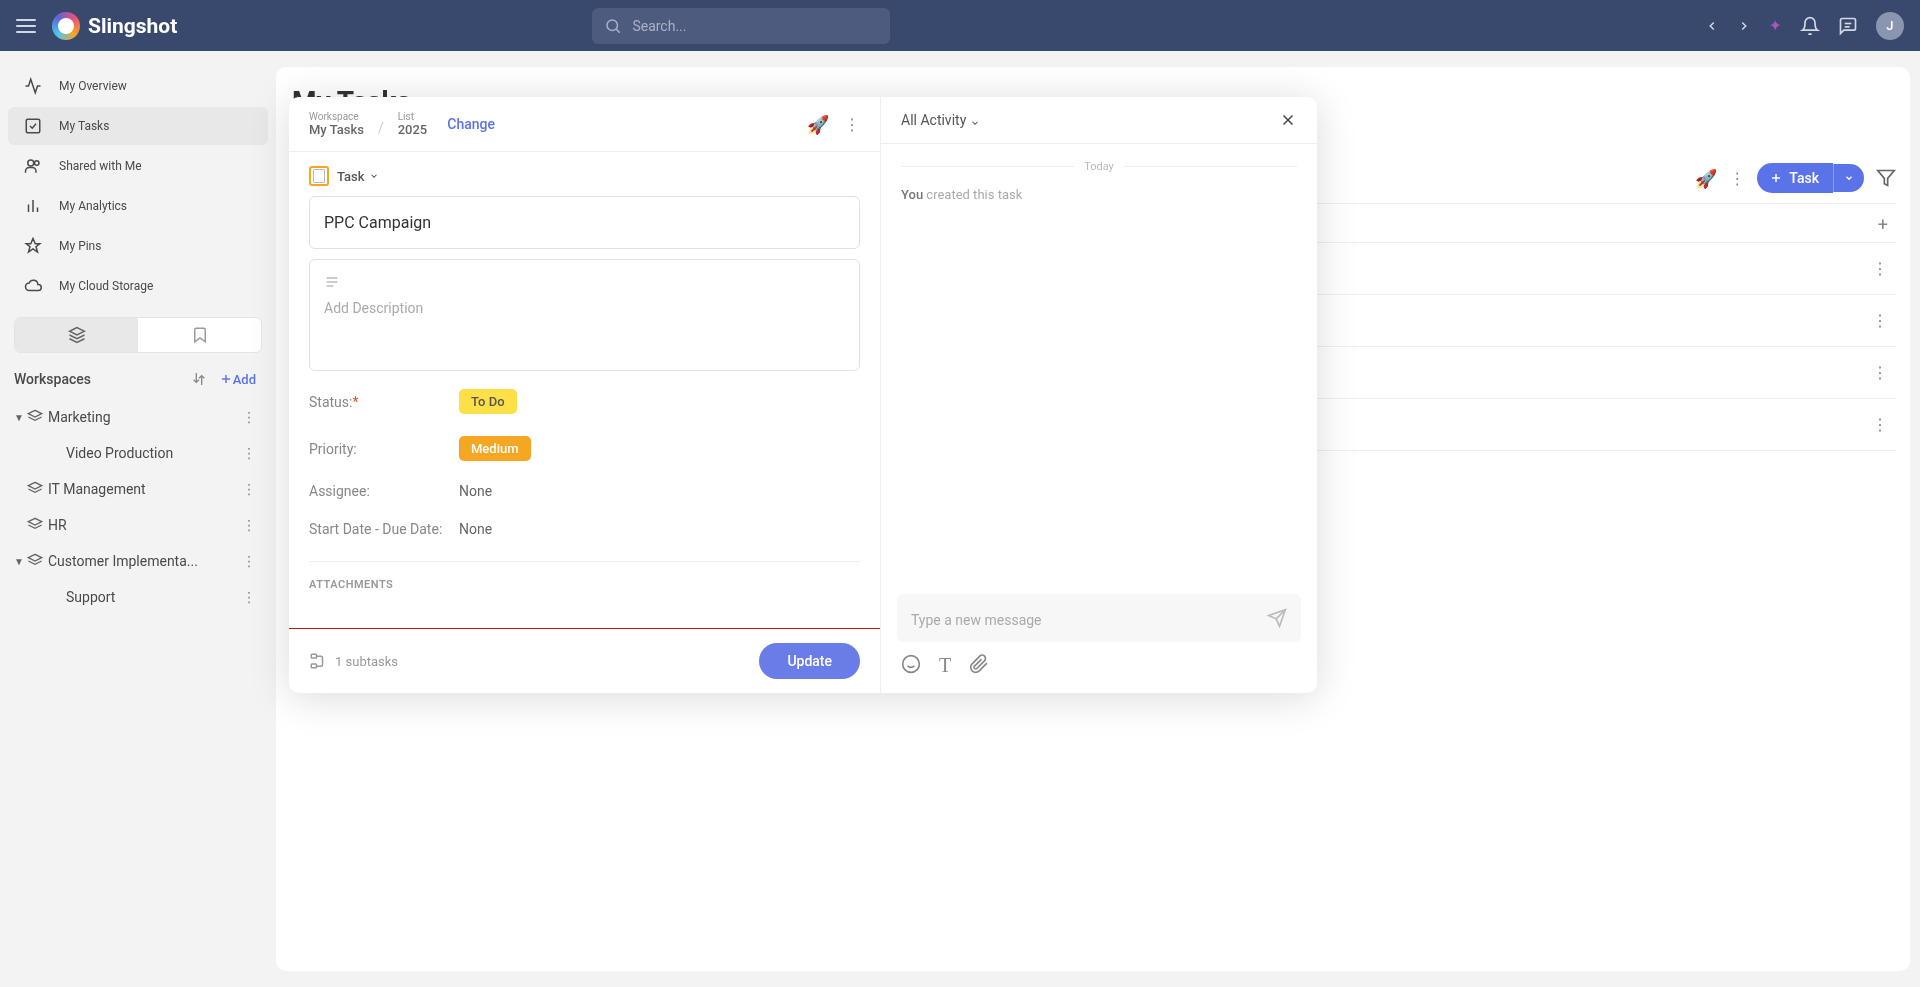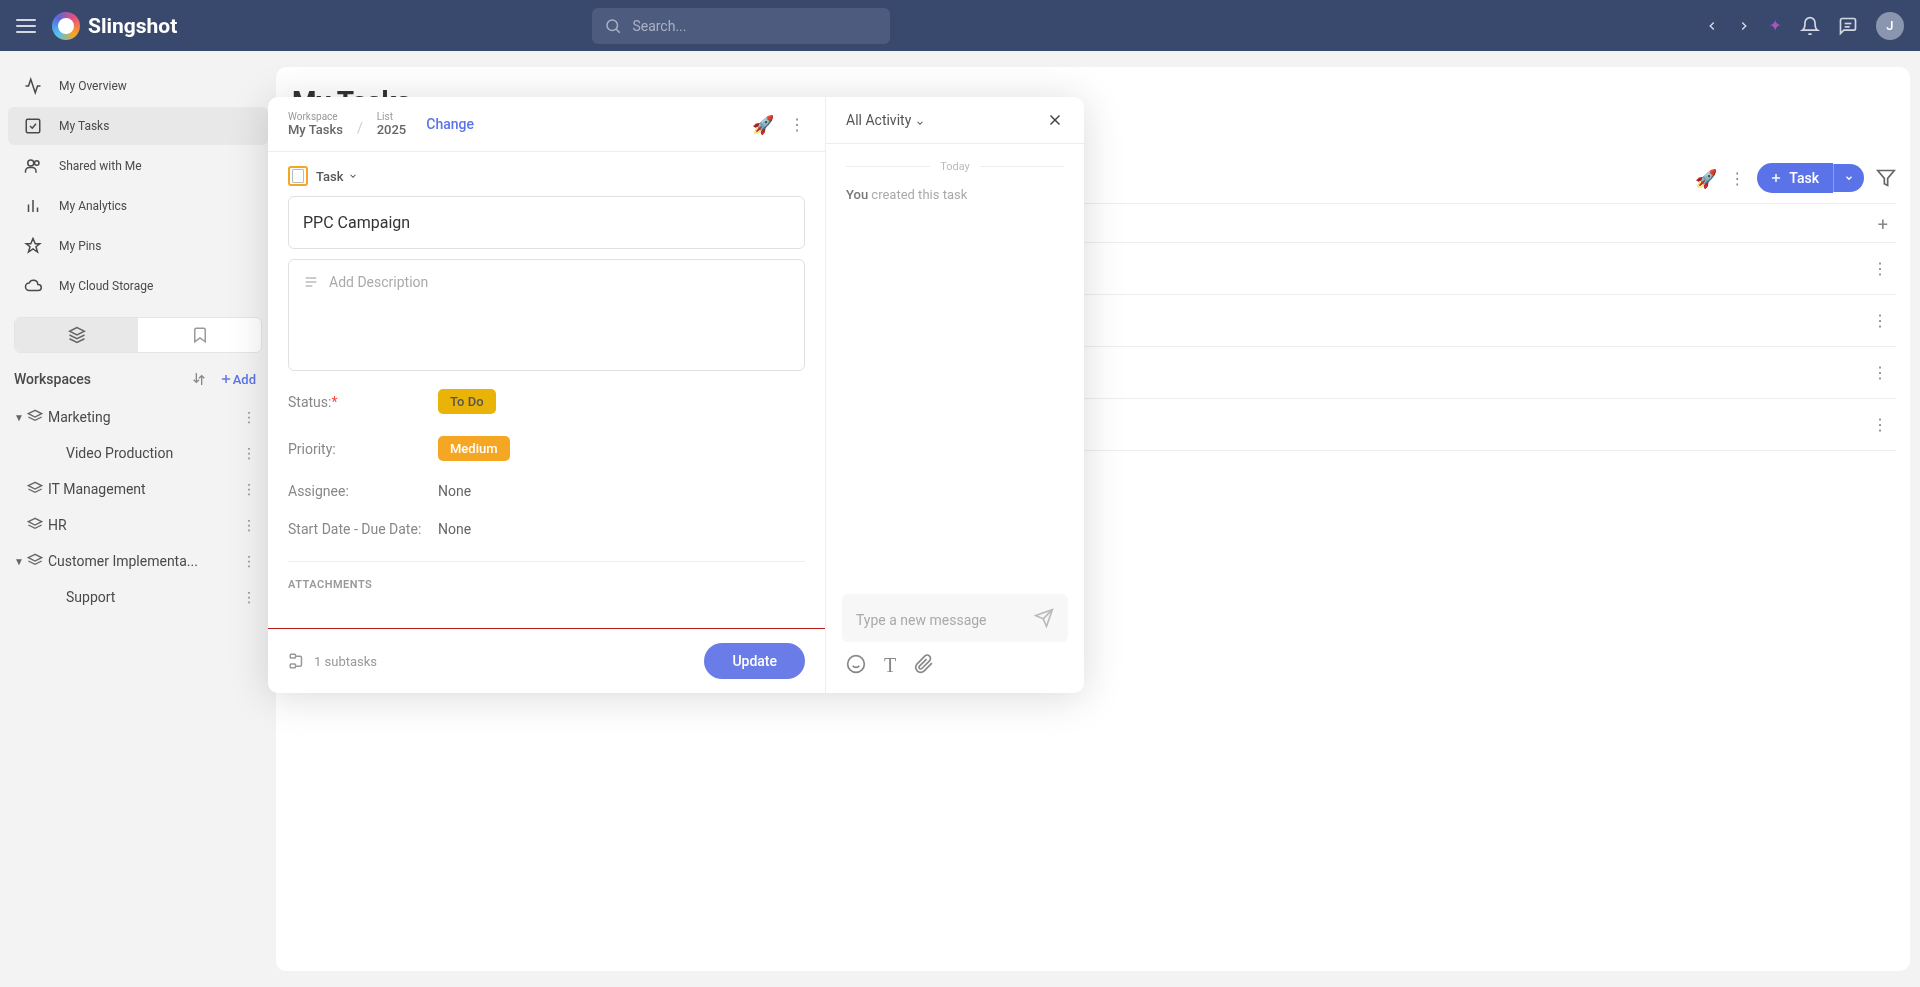--- a/index.html
+++ b/index.html
@@ -53,46 +53,46 @@
 .task-btn { display:flex; align-items:center; }
 .task-btn-main { background:#5b73e8; color:#fff; border-radius: 18px 0 0 18px; padding: 7px 14px 7px 12px; display:flex; align-items:center; gap:6px; font-size:14px; font-weight:500; cursor:pointer; }
 .task-btn-drop { background:#5b73e8; color:#fff; border-radius: 0 18px 18px 0; padding: 9px 10px; display:flex; align-items:center; cursor:pointer; border-left: 1px solid rgba(255,255,255,0.3); }
 .filter-btn { color:#666; cursor:pointer; }
 
 .bg-list { position:absolute; left:14px; right:14px; top: 136px; }
 .bg-list-header { height: 40px; border-top:1px solid #eee; border-bottom:1px solid #eee; position:relative; }
 .bg-list-header .plus { position:absolute; right:8px; top:10px; color:#888; font-size:18px; cursor:pointer;}
 .bg-row { height: 52px; border-bottom:1px solid #eee; position:relative; }
 .bg-row .more { position:absolute; right:8px; top:16px; color:#888; cursor:pointer; }
-.modal { position:fixed; left: 268px; top: 97px; width: 816px; height: 596px; background:#fff; border-radius:10px; box-shadow: 0 4px 40px rgba(0,0,0,0.15); display:flex; overflow:hidden; }
+.modal { position:fixed; left: 289px; top: 97px; width: 1028px; height: 596px; background:#fff; border-radius:10px; box-shadow: 0 4px 40px rgba(0,0,0,0.15); display:flex; overflow:hidden; }
 .modal-left { width: 592px; display:flex; flex-direction:column; border-right:1px solid #eee; }
 .modal-right { flex:1; display:flex; flex-direction:column; }
 
 .ml-header { padding: 14px 20px; display:flex; align-items:center; gap: 20px; }
 .ml-breadcrumb { display:flex; gap: 14px; align-items:flex-end; }
 .ml-bc-col { display:flex; flex-direction:column; }
 .ml-bc-label { font-size:10px; color:#999; }
 .ml-bc-val { font-size:13px; color:#666; font-weight:500; }
 .ml-bc-sep { color:#ccc; font-size:14px; padding-bottom:1px; }
 .ml-change { color:#5b73e8; font-size:14px; cursor:pointer; font-weight:500; }
 .ml-header-right { margin-left:auto; display:flex; align-items:center; gap:14px; }
 
 .ml-body { padding: 0 20px 20px; flex:1; overflow-y:auto; border-top:1px solid #eee; }
 .task-type { display:flex; align-items:center; gap:8px; padding: 14px 0 10px; }
 .task-type-icon { width:20px; height:20px; border:2px solid #f5a623; border-radius:3px; background:#fff; display:flex; align-items:center; justify-content:center; }
 .task-type-icon::after { content:""; width:10px; height:12px; background:#fff; border:1px solid #bbb; border-radius:1px; }
 .task-type-label { font-size:13px; color:#555; font-weight:500; display:flex; align-items:center; gap:4px; cursor:pointer;}
 .title-input { width:100%; border:1px solid #e0e0e0; border-radius:6px; padding: 16px 14px; font-size:16px; color:#333; margin-bottom: 10px; outline:none; }
-.desc-box { width:100%; min-height: 112px; border:1px solid #e0e0e0; border-radius:6px; padding: 14px; display:flex; gap:10px; color:#aaa; font-size:14px; }
+.desc-box { width:100%; min-height: 112px; border:1px solid #e0e0e0; border-radius:6px; padding: 14px; display:flex; gap:10px; color:#aaa; font-size:14px;flex-direction:column; }
 .fields { margin-top: 18px; display:flex; flex-direction:column; gap: 22px; }
 .field-row { display:flex; align-items:center; font-size:14px; }
 .field-label { width: 150px; color:#888; }
 .field-label .req { color:#e74c3c; }
 .badge { padding: 5px 12px; border-radius:5px; font-size:13px; font-weight:500; }
-.badge-grey { background:#eab308; color:#555; }
+.badge-grey { background:#fde047; color:#555; }
 .badge-orange { background:#f5a623; color:#fff; }
 .attach-header { margin-top: 24px; padding-top: 16px; border-top:1px solid #eee; font-size:11px; letter-spacing:0.5px; color:#999; font-weight:600; }
 
 .ml-footer { padding: 14px 20px; border-top:1px solid #b91c1c; display:flex; align-items:center; justify-content:space-between; }
 .subtasks { display:flex; align-items:center; gap:8px; color:#999; font-size:13px;}
 .update-btn { background:#697ce8; color:#fff; border:none; border-radius:20px; padding: 10px 28px; font-size:14px; font-weight:500; cursor:pointer; }
 
 .mr-header { padding: 14px 20px; display:flex; align-items:center; justify-content:space-between; border-bottom:1px solid #eee; }
 .activity-drop { font-size:14px; color:#555; display:flex; align-items:flex-end; gap:4px; cursor:pointer; }
 .close-btn { color:#444; cursor:pointer; font-size:18px; }

